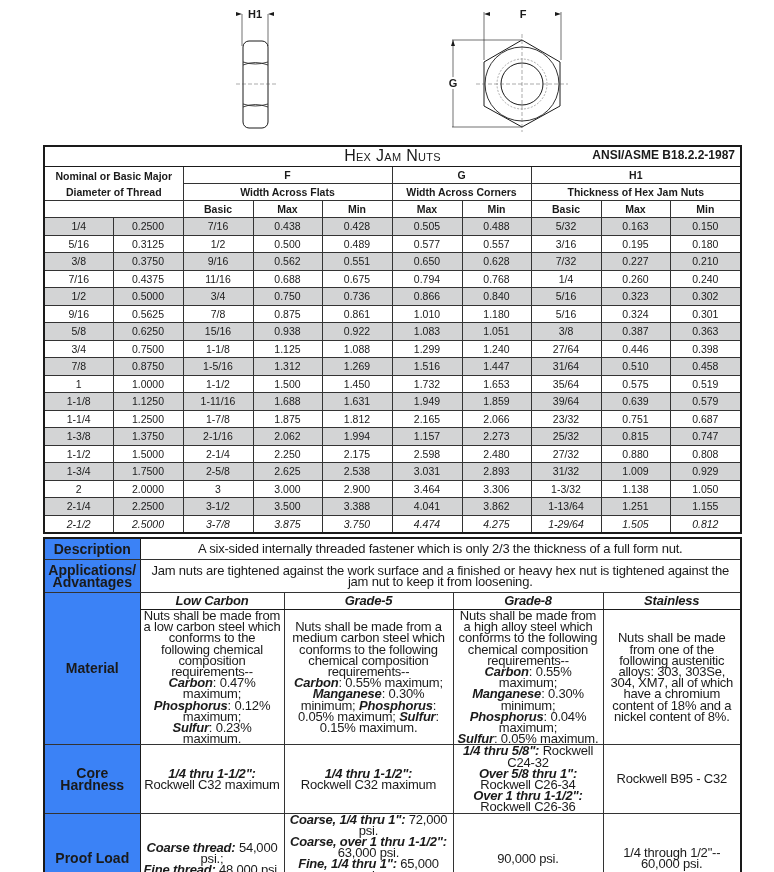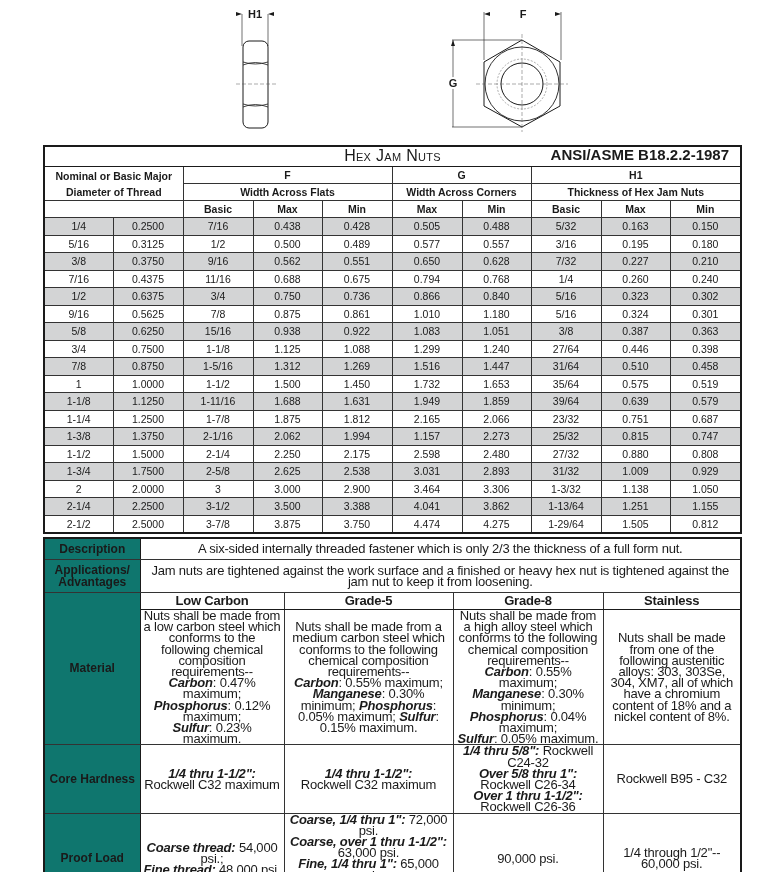--- a/index.html
+++ b/index.html
@@ -13,36 +13,36 @@
   
   #spec-table { position: absolute; left: 43px; top: 145px; width: 697px;
                 border-collapse: collapse; table-layout: fixed;
                 border: 2.5px solid #1a1a1a; }
   #spec-table td, #spec-table th { border: 1px solid #333; padding: 0; text-align: center;
                 font-size: 10.5px; height: 16.5px; line-height: 16.5px; white-space: nowrap; }
   #spec-table th { font-weight: bold; font-size: 10.5px; }
   #spec-table tr.title-row th { height: 19px; border-bottom: 1.5px solid #1a1a1a; border-left: none; border-right: none; }
   .title-cell { position: relative; }
   .main-title { font-size: 16px; font-weight: normal; font-variant: small-caps; letter-spacing: 0.3px; }
-  .std-label { position: absolute; right: 11px; top: 0; font-size: 15px; font-weight: bold; }
+  .std-label { position: absolute; right: 5px; top: 0; font-size: 12px; font-weight: bold; }
   #spec-table tr.data-row.shaded td { background: #d3d4d5; }
   #spec-table tr.hdr-row th { height: 16px; line-height: 16px; }
   #spec-table .nominal-hdr { white-space: normal; line-height: 13px; }
-  #spec-table tbody tr:last-child td { border-bottom: 2.5px solid #1a1a1a; }
+  #spec-table tbody tr:last-child td { border-bottom: 2.5px solid #1a1a1a; font-style: italic; }
 
   
   #props-table { position: absolute; left: 43px; top: 537px; width: 697px;
                  border-collapse: collapse; table-layout: fixed;
                  border: 2.5px solid #1a1a1a; }
   #props-table td { border: 1px solid #333; text-align: center; padding: 0 3px;
                     font-family: "Liberation Sans", sans-serif; font-size: 13px; line-height: 11.2px;
                     letter-spacing: -0.2px; }
-  #props-table td.row-head { background: #0f766e; font-weight: bold; font-size: 12px; line-height: 12.5px;
+  #props-table td.row-head { background: #3b82f6; font-weight: bold; font-size: 14px; line-height: 12.5px;
                              border-right: 1.5px solid #1a1a1a; letter-spacing: 0; }
-  #props-table td.grade-head { font-weight: bold; height: 16px; border-bottom: 1.5px solid #1a1a1a; margin-left: 12px; }
+  #props-table td.grade-head { font-weight: bold; font-style: italic; height: 16px; border-bottom: 1.5px solid #1a1a1a; margin-left: 12px; }
   .b { font-weight: bold; font-style: italic; }
   .row-desc td { height: 20px; }
   .row-app td { height: 32px; }
   .row-mat td.mat { height: 102px; }
   .row-core td { height: 56px; }
   .row-proof td { height: 56px; }
   .row-plating td { height: 22px; margin-top: 16px; }
 </style>
 </head>
 <body>
@@ -170,21 +170,21 @@
         <td>0.688</td>
         <td>0.675</td>
         <td>0.794</td>
         <td>0.768</td>
         <td>1/4</td>
         <td>0.260</td>
         <td>0.240</td>
       </tr>
       <tr class="data-row shaded">
         <td>1/2</td>
-        <td>0.6375</td>
+        <td>0.5000</td>
         <td>3/4</td>
         <td>0.750</td>
         <td>0.736</td>
         <td>0.866</td>
         <td>0.840</td>
         <td>5/16</td>
         <td>0.323</td>
         <td>0.302</td>
       </tr>
       <tr class="data-row">

